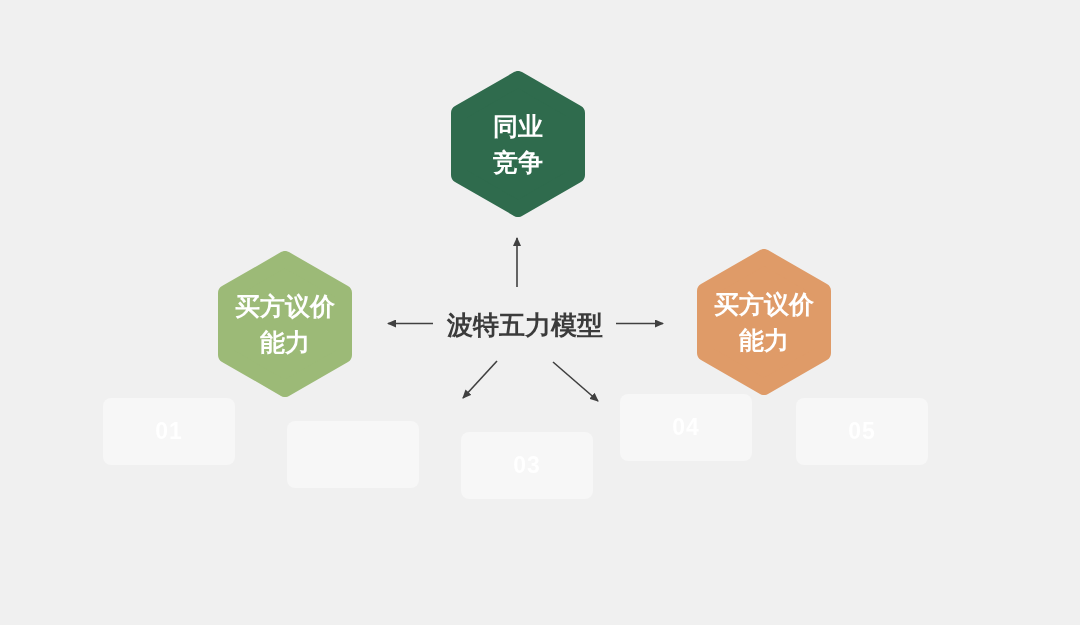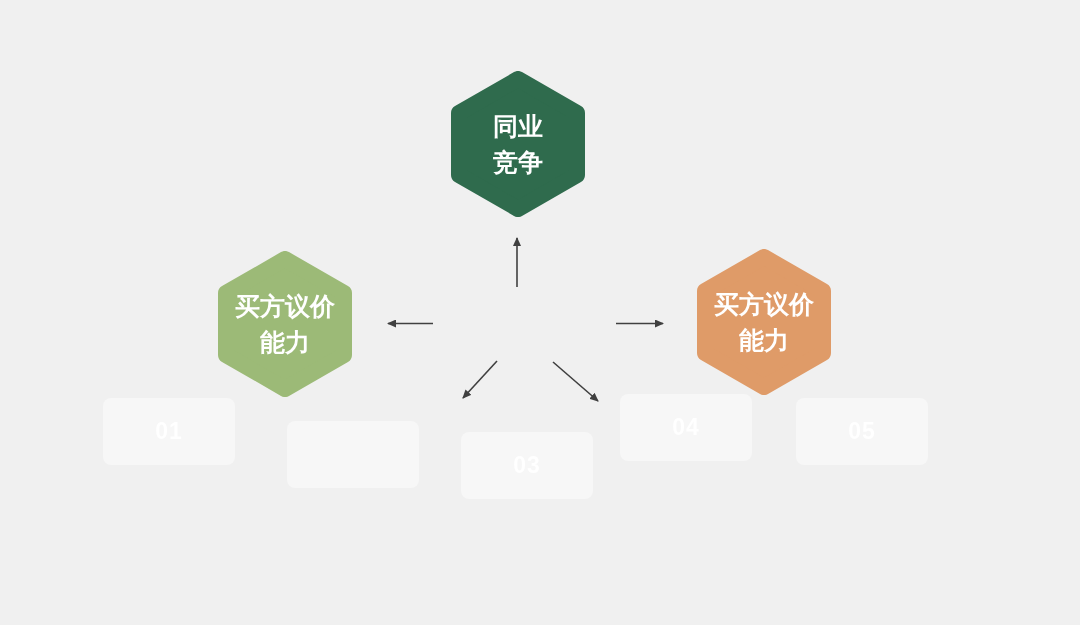--- a/index.html
+++ b/index.html
@@ -121,14 +121,15 @@
   <div class="hex hex-right">
     <svg width="134" height="146" viewBox="0 0 134 146">
       <polygon points="67,8 126,42 126,104 67,138 8,104 8,42" fill="currentColor" stroke="currentColor" stroke-width="16" stroke-linejoin="round" color="#DF9B68"></polygon>
     </svg>
     <div class="hex-label">买方议价
 能力</div>
   </div>
 
 
 
+  <div class="center-title">波特五力模型</div>
 
 </div>
 
 </body></html>

